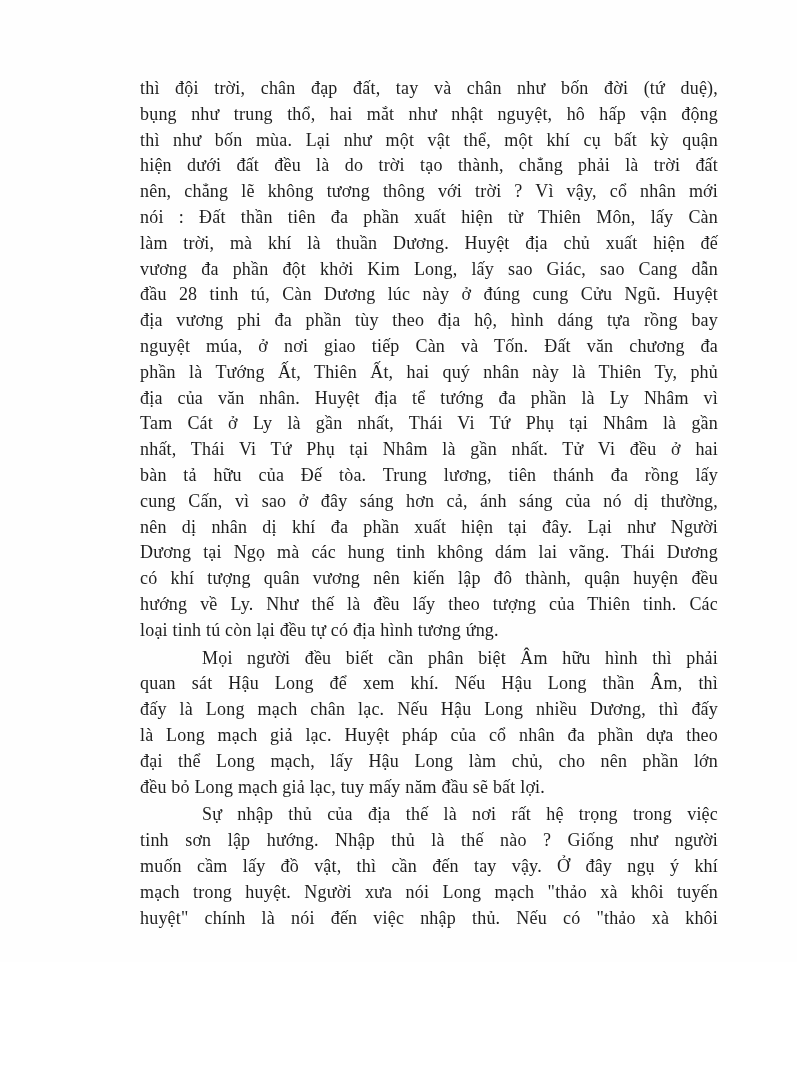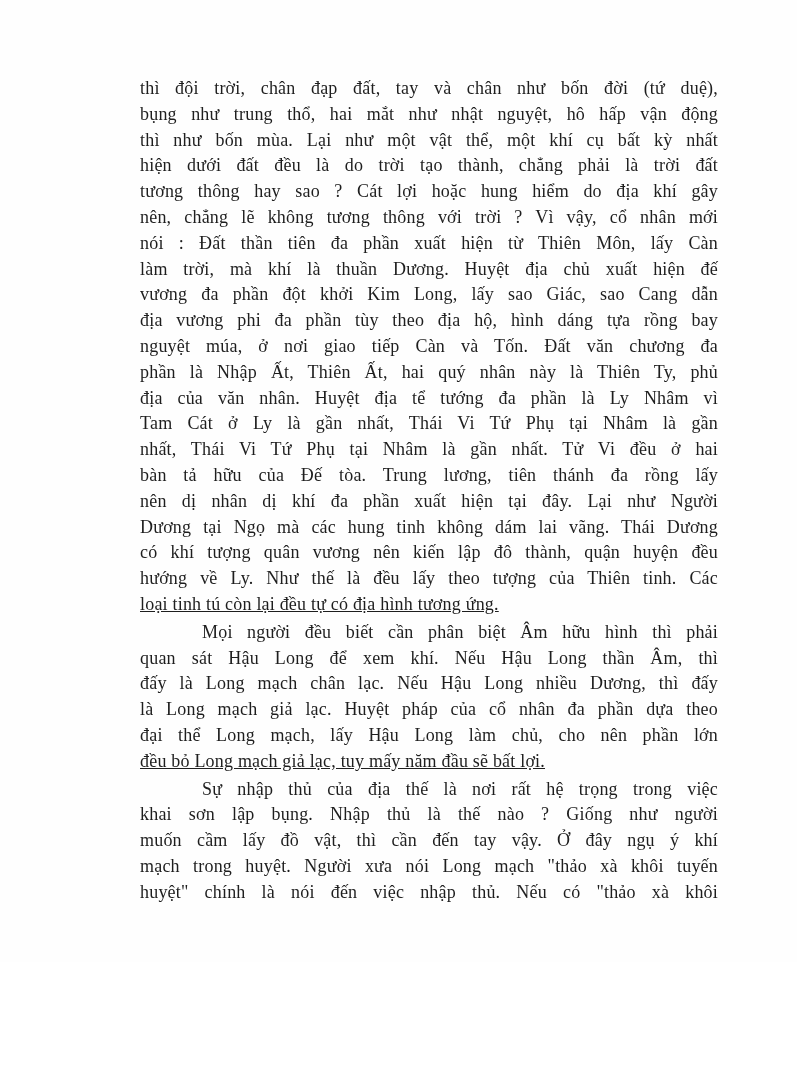--- a/index.html
+++ b/index.html
@@ -28,21 +28,20 @@
     font-size: 18px;
     line-height: 25.8px;
     text-align: justify;
     text-align-last: justify;
     letter-spacing: 0.2px;
     white-space: normal;
   }
   .line.short-last {
     text-align: left;
     text-align-last: left;
-    text-decoration: underline;
   }
   .para.indent .line:first-child {
     text-indent: 62px;
   }
   .speck {
     position: absolute;
     left: 31px;
     top: 986px;
     width: 3px;
     height: 4px;
@@ -88,51 +87,52 @@
 </style>
 </head>
 <body>
 
 <div class="scan-page">
 
   <div class="text-block" id="text-block">
       <div class="para">
         <div class="line">thì đội trời, chân đạp đất, tay và chân như bốn đời (tứ duệ),</div>
         <div class="line">bụng như trung thổ, hai mắt như nhật nguyệt, hô hấp vận động</div>
-        <div class="line">thì như bốn mùa. Lại như một vật thể, một khí cụ bất kỳ nhất</div>
+        <div class="line">thì như bốn mùa. Lại như một vật thể, một khí cụ bất kỳ quận</div>
         <div class="line">hiện dưới đất đều là do trời tạo thành, chẳng phải là trời đất</div>
-        <div class="line">tương thông hay sao ? Cát lợi hoặc hung hiểm do địa khí gây</div>
         <div class="line">nên, chẳng lẽ không tương thông với trời ? Vì vậy, cổ nhân mới</div>
         <div class="line">nói : Đất thần tiên đa phần xuất hiện từ Thiên Môn, lấy Càn</div>
         <div class="line">làm trời, mà khí là thuần Dương. Huyệt địa chủ xuất hiện đế</div>
         <div class="line">vương đa phần đột khởi Kim Long, lấy sao Giác, sao Cang dẫn</div>
+        <div class="line">đầu 28 tinh tú, Càn Dương lúc này ở đúng cung Cửu Ngũ. Huyệt</div>
         <div class="line">địa vương phi đa phần tùy theo địa hộ, hình dáng tựa rồng bay</div>
         <div class="line">nguyệt múa, ở nơi giao tiếp Càn và Tốn. Đất văn chương đa</div>
-        <div class="line">phần là Nhập Ất, Thiên Ất, hai quý nhân này là Thiên Ty, phủ</div>
+        <div class="line">phần là Tướng Ất, Thiên Ất, hai quý nhân này là Thiên Ty, phủ</div>
         <div class="line">địa của văn nhân. Huyệt địa tể tướng đa phần là Ly Nhâm vì</div>
         <div class="line">Tam Cát ở Ly là gần nhất, Thái Vi Tứ Phụ tại Nhâm là gần</div>
         <div class="line">nhất, Thái Vi Tứ Phụ tại Nhâm là gần nhất. Tử Vi đều ở hai</div>
         <div class="line">bàn tả hữu của Đế tòa. Trung lương, tiên thánh đa rồng lấy</div>
+        <div class="line">cung Cấn, vì sao ở đây sáng hơn cả, ánh sáng của nó dị thường,</div>
         <div class="line">nên dị nhân dị khí đa phần xuất hiện tại đây. Lại như Người</div>
         <div class="line">Dương tại Ngọ mà các hung tinh không dám lai vãng. Thái Dương</div>
         <div class="line">có khí tượng quân vương nên kiến lập đô thành, quận huyện đều</div>
         <div class="line">hướng về Ly. Như thế là đều lấy theo tượng của Thiên tinh. Các</div>
         <div class="line short-last">loại tinh tú còn lại đều tự có địa hình tương ứng.</div>
       </div>
       <div class="para indent">
         <div class="line">Mọi người đều biết cần phân biệt Âm hữu hình thì phải</div>
         <div class="line">quan sát Hậu Long để xem khí. Nếu Hậu Long thần Âm, thì</div>
         <div class="line">đấy là Long mạch chân lạc. Nếu Hậu Long nhiều Dương, thì đấy</div>
         <div class="line">là Long mạch giả lạc. Huyệt pháp của cổ nhân đa phần dựa theo</div>
         <div class="line">đại thể Long mạch, lấy Hậu Long làm chủ, cho nên phần lớn</div>
         <div class="line short-last">đều bỏ Long mạch giả lạc, tuy mấy năm đầu sẽ bất lợi.</div>
       </div>
       <div class="para indent">
         <div class="line">Sự nhập thủ của địa thế là nơi rất hệ trọng trong việc</div>
-        <div class="line">khai sơn lập bụng. Nhập thủ là thế nào ? Giống như người</div>
+        <div class="line">tinh sơn lập hướng. Nhập thủ là thế nào ? Giống như người</div>
         <div class="line">muốn cầm lấy đồ vật, thì cần đến tay vậy. Ở đây ngụ ý khí</div>
         <div class="line">mạch trong huyệt. Người xưa nói Long mạch "thảo xà khôi tuyến</div>
         <div class="line">huyệt" chính là nói đến việc nhập thủ. Nếu có "thảo xà khôi</div>
       </div>
     </div>
 
   <div class="speck"></div>
 
   <div class="page-number">316</div>
 

